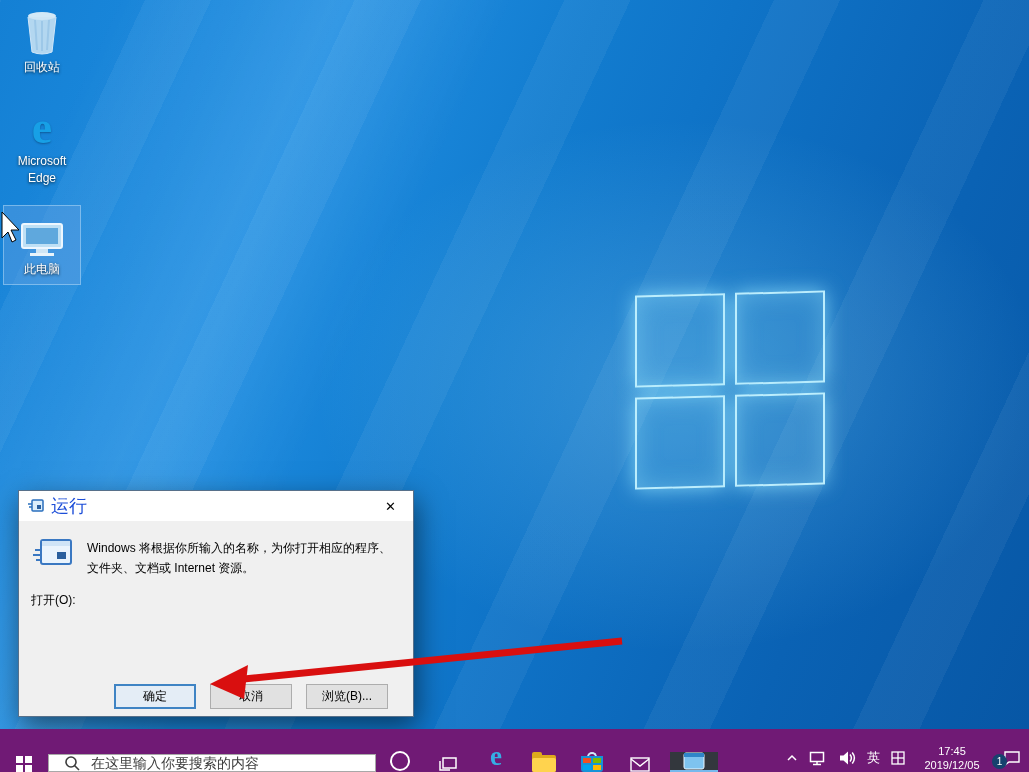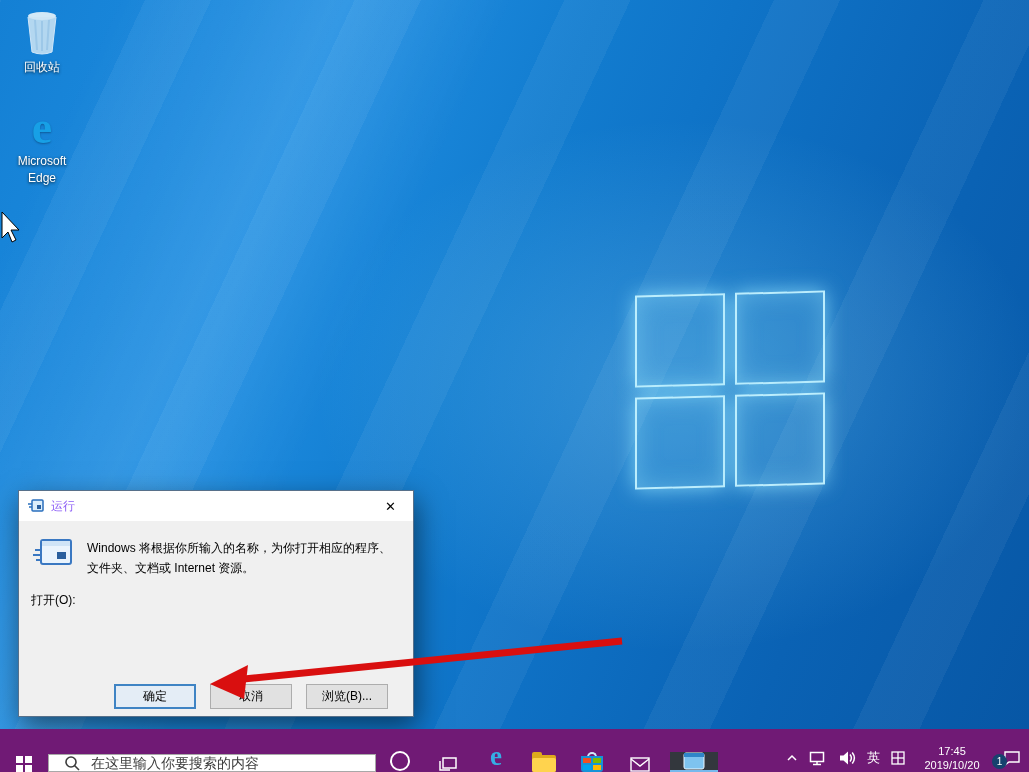--- a/index.html
+++ b/index.html
@@ -32,21 +32,21 @@
   .icon-pc   { left:4px; top:206px; width:76px; padding:4px 0 6px 0;
     background:rgba(96,160,226,0.45); outline:1px solid rgba(170,210,245,0.65); }
   .edge-e { font-size:46px; font-weight:bold; color:#17a0e6; line-height:44px;
     text-shadow:0 1px 2px rgba(0,30,60,0.4); font-family:"Liberation Serif", serif; }
   .lbl-line { line-height:17px; white-space:nowrap; }
 
   
   .run-dialog { position:absolute; left:18px; top:490px; width:396px; height:227px;
     background:#f0f0f0; border:1px solid #57708a; box-shadow:3px 10px 26px rgba(0,0,0,0.5); z-index:5; }
   .titlebar { height:30px; background:#ffffff; display:flex; align-items:center; padding-left:9px; gap:7px; }
-  .titlebar .title { font-size:12px; color:#8b5cf6; white-space:nowrap; }
+  .titlebar .title { font-size:18px; color:#1d4ed8; white-space:nowrap; }
   .titlebar .close { margin-left:auto; width:45px; height:30px; display:flex; align-items:center; justify-content:center;
     font-size:13px; color:#000; cursor:default; }
   .dlg-body { position:relative; height:208px; }
   .desc-row { display:flex; gap:14px; padding:17px 14px 0 14px; align-items:flex-start; }
   .desc-text { font-size:12px; line-height:20px; color:#000; }
   .desc-text div { white-space:nowrap; }
   .open-row { display:flex; align-items:center; padding:14px 12px 0 12px; }
   .open-label { font-size:12px; color:#000; white-space:nowrap; }
   .anno-box { flex:1; border:3px solid #d90f0f; padding:2px; }
   .combo { height:27px; background:#fff; border:1px solid #2f7bd6; display:flex; align-items:center; padding-left:6px; }
@@ -120,20 +120,31 @@
   </div>
 
   <div class="desk-icon icon-edge">
     <div class="art">
         <span class="edge-e">e</span>
       </div>
     <div class="lbl-line">Microsoft</div>
     <div class="lbl-line">Edge</div>
   </div>
 
+  <div class="desk-icon icon-pc">
+    <div class="art">
+      <svg width="44" height="36">
+        <rect x="2" y="2" width="40" height="24" rx="2" fill="#bfe0f5" stroke="#eef7ff" stroke-width="2"></rect>
+        <rect x="6" y="6" width="32" height="16" fill="#5fa8dd"></rect>
+        <rect x="16" y="27" width="12" height="4" fill="#cfe6f5"></rect>
+        <rect x="10" y="31" width="24" height="3" fill="#e8f4fb"></rect>
+      </svg>
+    </div>
+    <div class="lbl-line">此电脑</div>
+  </div>
 
   <div class="run-dialog">
     <div class="titlebar">
       <svg width="16" height="14">
         <rect x="4" y="1" width="11" height="11" rx="1" fill="#dceefb" stroke="#2a6fbd" stroke-width="1.5"></rect>
         <line x1="0" y1="5" x2="4" y2="5" stroke="#2a6fbd" stroke-width="1.5"></line>
         <line x1="1" y1="8" x2="4" y2="8" stroke="#2a6fbd" stroke-width="1.5"></line>
         <rect x="9" y="6" width="4" height="4" fill="#2a5f9e"></rect>
       </svg>
       <span class="title">运行</span>
@@ -248,21 +259,21 @@
       <div class="tray-item ime">英</div>
       <div class="tray-item">
         <svg width="14" height="14">
           <rect x="1" y="1" width="12" height="12" fill="none" stroke="#fff" stroke-width="1.3"></rect>
           <line x1="7" y1="1" x2="7" y2="13" stroke="#fff" stroke-width="1.3"></line>
           <line x1="1" y1="7" x2="13" y2="7" stroke="#fff" stroke-width="1.3"></line>
         </svg>
       </div>
       <div class="clock">
         <div>17:45</div>
-        <div>2019/10/20</div>
+        <div>2019/12/05</div>
       </div>
       <div class="tray-item notif">
         <svg width="18" height="16">
           <path d="M2 2 h14 v10 h-10 l-4 3 z" fill="none" stroke="#fff" stroke-width="1.4"></path>
         </svg>
         <span class="badge">1</span>
       </div>
     </div>
   </div>
 

